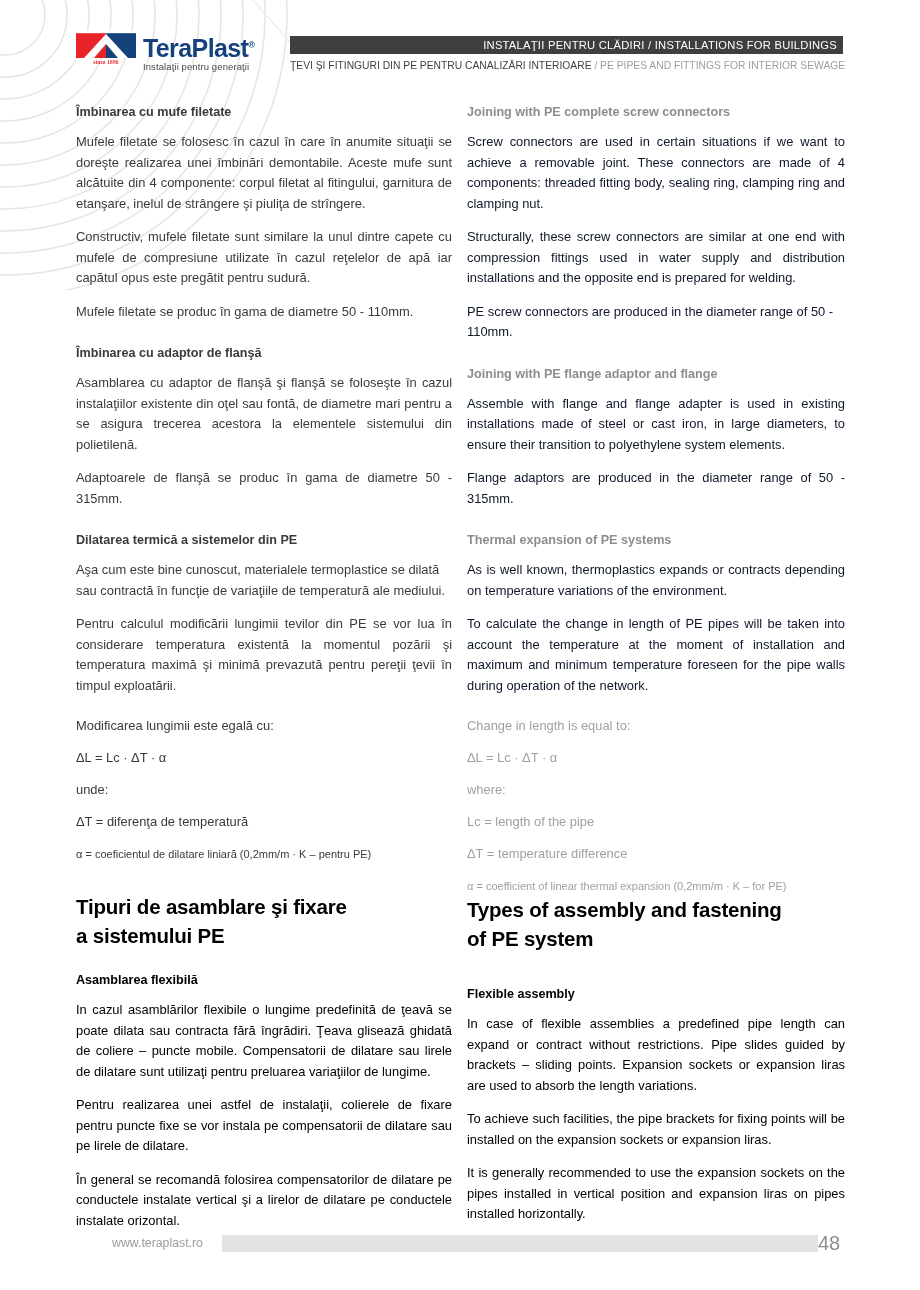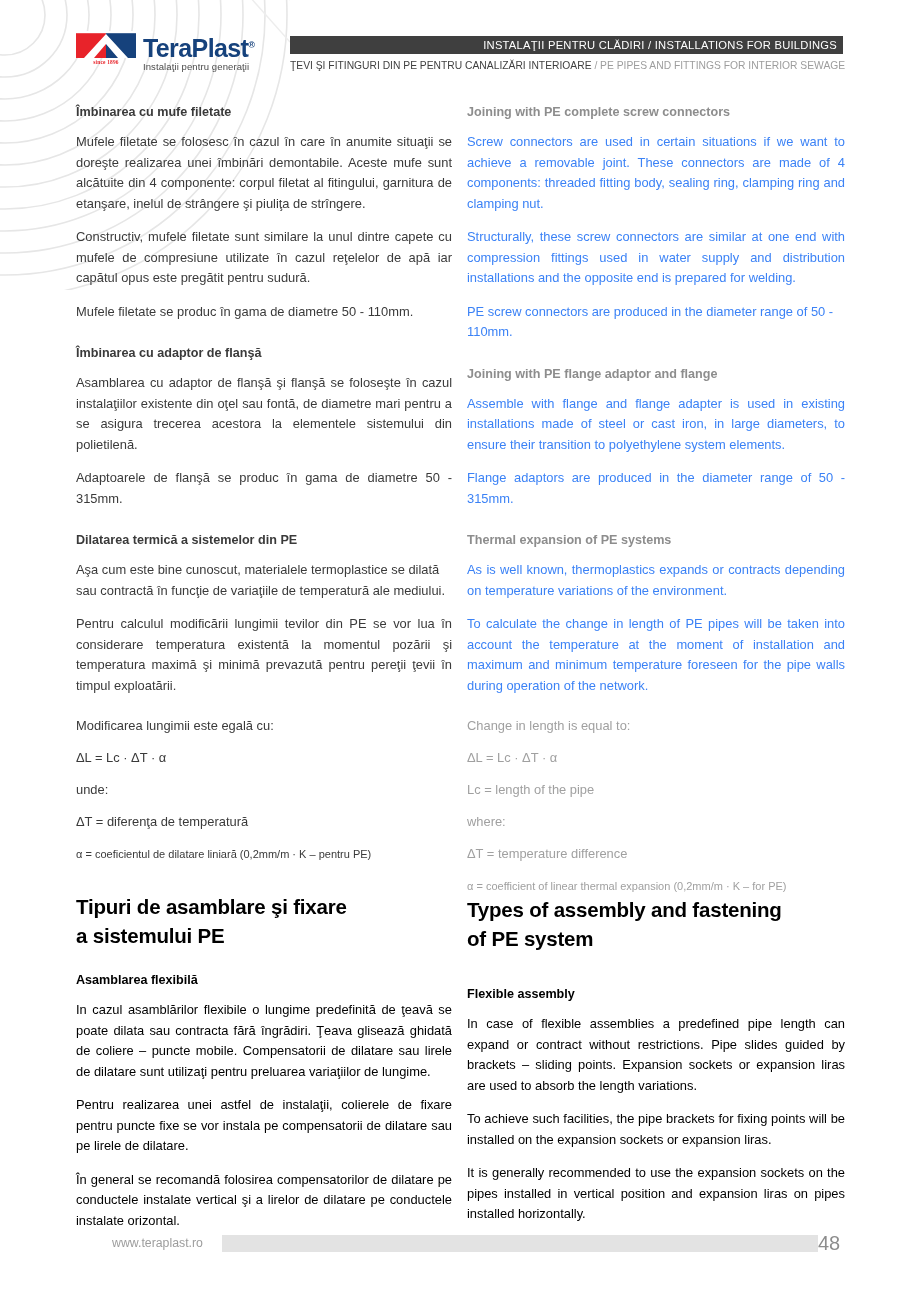--- a/index.html
+++ b/index.html
@@ -136,21 +136,21 @@
   .col-left h3.sub  { color:#3a3a3a; }
   .col-right h3.sub { color:#8d8d8d; }
 
   p.body {
     font-size:12.9px;
     line-height:20.5px;
     text-align:justify;
     margin-bottom:13px;
   }
   .col-left  p.body { color:#3a3a3a; }
-  .col-right p.body { color:#3b82f6; }
+  .col-right p.body { color:#0f172a; }
   p.body.nojust { text-align:left; }
 
   .blk { margin-bottom:23px; }
   .blk.tight { margin-bottom:20px; }
 
   
   .formula-list { margin-top:0; }
   .formula-list p {
     font-size:12.9px;
     line-height:20px;
@@ -311,22 +311,22 @@
 
       <div class="blk tight">
         <h3 class="sub">Thermal expansion of PE systems</h3>
         <p class="body">As is well known, thermoplastics expands or contracts depending on temperature variations of the environment.</p>
         <p class="body">To calculate the change in length of PE pipes will be taken into account the temperature at the moment of installation and maximum and minimum temperature foreseen for the pipe walls during operation of the network.</p>
       </div>
 
       <div class="formula-list">
         <p>Change in length is equal to:</p>
         <p>ΔL = Lc  ·  ΔT · α</p>
+        <p>where:</p>
         <p>Lc = length of the pipe</p>
-        <p>where:</p>
         <p>ΔT = temperature difference</p>
         <p class="small">α = coefficient of linear thermal expansion (0,2mm/m · K – for PE)</p>
       </div>
     </div>
 
     <div class="sec2-left">
       <div class="big-head">
         <div>Tipuri de asamblare şi fixare</div>
         <div>a sistemului PE</div>
       </div>

